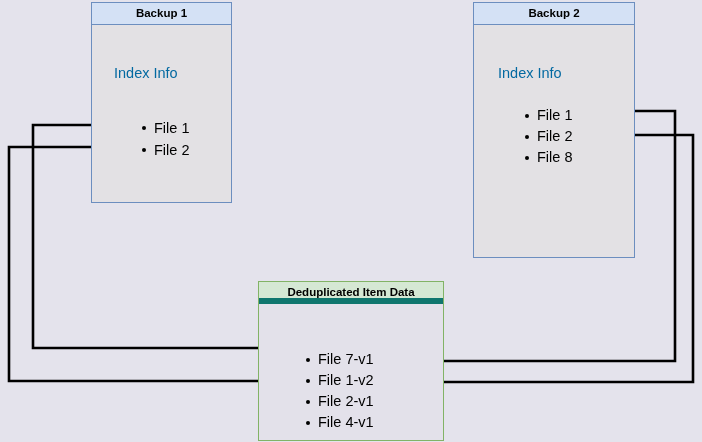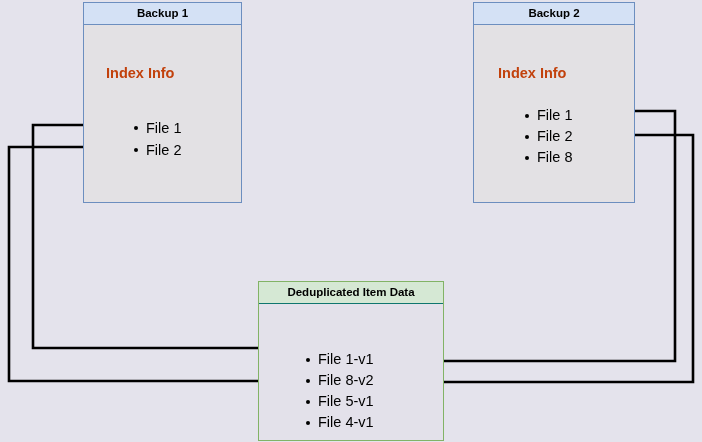--- a/index.html
+++ b/index.html
@@ -45,32 +45,31 @@
     line-height: 21px;
     text-align: center;
     font-size: 11.5px;
     font-weight: bold;
     color: #000;
     background: #d4e1f5;
     border-bottom: 1px solid #6c8ebf;
   }
   .node.green .node-header {
     background: #d5e8d4;
-    border-bottom: 1px solid #0f766e;
+    border-bottom: 6px solid #0f766e;
   }
   .node-body {
     position: relative;
     height: calc(100% - 22px);
   }
   .free-label {
     position: absolute;
     font-size: 14.5px;
-    color: #c2410c;
+    color: #0369a1;
     white-space: nowrap;
-    font-weight: bold;
   }
   .bullet-list {
     position: absolute;
     margin: 0;
     padding: 0;
     list-style: none;
   }
   .bullet-list li {
     position: relative;
     font-size: 14.5px;
@@ -113,48 +112,48 @@
 
     <path d="M125,125 L33,125 L33,348 L297,348" fill="none" stroke="#000" stroke-width="2.6" marker-end="url(#arrowRight)"></path>
 
     <path d="M125,147 L9,147 L9,381 L297,381" fill="none" stroke="#000" stroke-width="2.6" marker-end="url(#arrowRight)"></path>
 
     <path d="M597,111 L675,111 L675,361 L396,361" fill="none" stroke="#000" stroke-width="2.6" marker-end="url(#arrowLeft)"></path>
 
     <path d="M604,135 L693,135 L693,382 L396,382" fill="none" stroke="#000" stroke-width="2.6" marker-end="url(#arrowLeft)"></path>
   </svg>
 
-  <div class="node" style="left:83px; top:2px; width:159px; height:201px;">
+  <div class="node" style="left:91px; top:2px; width:141px; height:201px;">
     <div class="node-header">Backup 1</div>
     <div class="node-body">
       <div class="free-label" style="left:22px; top:40px;">Index Info</div>
       <ul class="bullet-list" style="left:48px; top:92px;">
         <li>File 1</li>
         <li>File 2</li>
       </ul>
     </div>
   </div>
 
-  <div class="node" style="left:473px; top:2px; width:162px; height:201px;">
+  <div class="node" style="left:473px; top:2px; width:162px; height:256px;">
     <div class="node-header">Backup 2</div>
     <div class="node-body">
       <div class="free-label" style="left:24px; top:40px;">Index Info</div>
       <ul class="bullet-list tight" style="left:49px; top:80px;">
         <li>File 1</li>
         <li>File 2</li>
         <li>File 8</li>
       </ul>
     </div>
   </div>
 
   <div class="node green" style="left:258px; top:281px; width:186px; height:160px;">
     <div class="node-header">Deduplicated Item Data</div>
     <div class="node-body">
       <ul class="bullet-list tight" style="left:45px; top:45px;">
-        <li>File 1-v1</li>
-        <li>File 8-v2</li>
-        <li>File 5-v1</li>
+        <li>File 7-v1</li>
+        <li>File 1-v2</li>
+        <li>File 2-v1</li>
         <li>File 4-v1</li>
       </ul>
     </div>
   </div>
 
 </div>
 
 </body></html>

